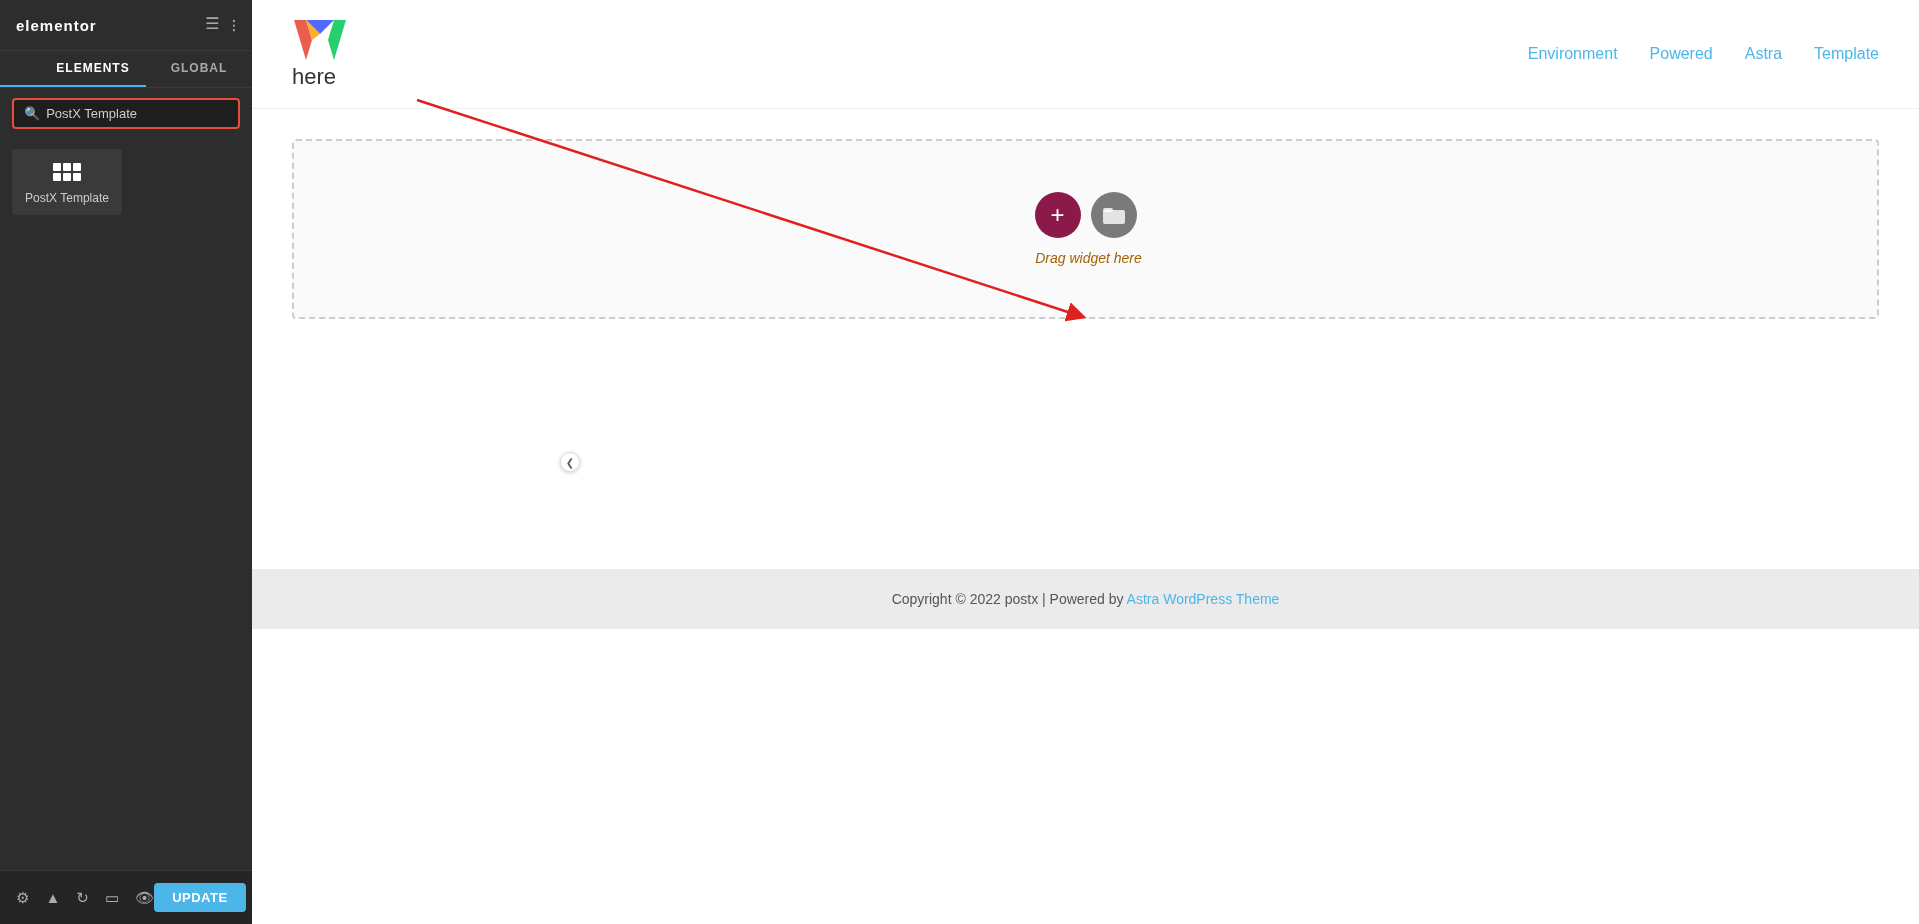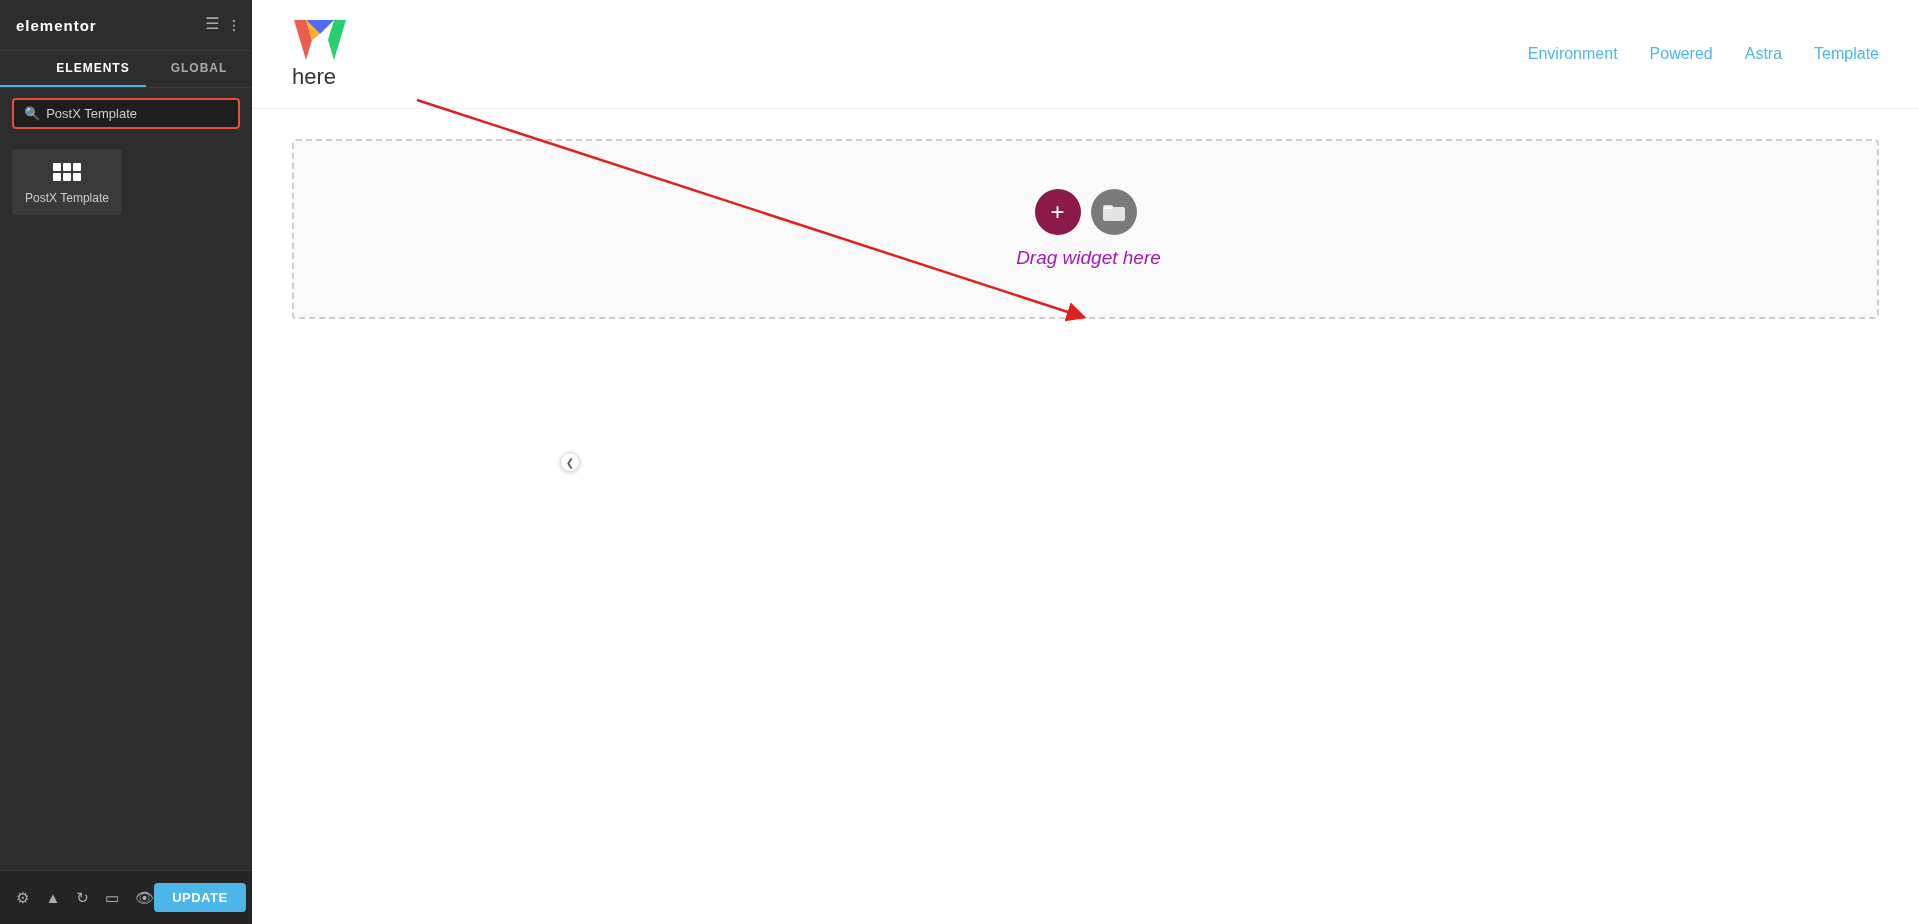--- a/index.html
+++ b/index.html
@@ -55,21 +55,21 @@
     .site-nav a { color: #4db6e8; text-decoration: none; font-size: 16px; }
 
     
     .content-area { padding: 30px 40px; min-height: 400px; }
 
     
     .drop-zone { border: 2px dashed #ccc; border-radius: 4px; margin: 0; min-height: 180px; display: flex; align-items: center; justify-content: center; flex-direction: column; background: #fafafa; }
     .drop-zone-buttons { display: flex; gap: 10px; margin-bottom: 12px; }
     .drop-btn-add { background: #8b1a4a; color: #fff; border: none; border-radius: 50%; width: 46px; height: 46px; font-size: 24px; cursor: pointer; display: flex; align-items: center; justify-content: center; }
     .drop-btn-folder { background: #7a7a7a; color: #fff; border: none; border-radius: 50%; width: 46px; height: 46px; font-size: 18px; cursor: pointer; display: flex; align-items: center; justify-content: center; }
-    .drop-label { font-style: italic; color: #a21caf; font-size: 19px; margin-left: 6px; }
+    .drop-label { font-style: italic; color: #a16207; font-size: 14px; margin-left: 6px; }
 
     
     .site-footer { background: #ebebeb; padding: 22px; text-align: center; color: #555; font-size: 14px; margin-top: 60px; }
     .site-footer a { color: #4db6e8; text-decoration: none; }
 
     
     .annotation-arrow { position: absolute; top: 90px; left: 155px; width: 690px; height: 240px; pointer-events: none; z-index: 100; }
 
     
     .sidebar-canvas-wrap { display: flex; flex: 1; position: relative; overflow: hidden; }
@@ -179,19 +179,23 @@
                   <svg width="22" height="18" viewBox="0 0 22 18" fill="none" xmlns="http://www.w3.org/2000/svg">
                     <rect x="0" y="4" width="22" height="14" rx="2" fill="#fff" opacity="0.8"></rect>
                     <rect x="0" y="2" width="10" height="4" rx="2" fill="#fff" opacity="0.8"></rect>
                   </svg>
                 </button>
               </div>
               <span class="drop-label">Drag widget here</span>
             </div>
           </div>
 
+          <div class="site-footer">
+            <span>Copyright © 2022 postx | Powered by </span>
+            <a href="#">Astra WordPress Theme</a>
+          </div>
 
         </div>
       </div>
     </div>
 
   </div>
 </div>
 
 </body></html>

